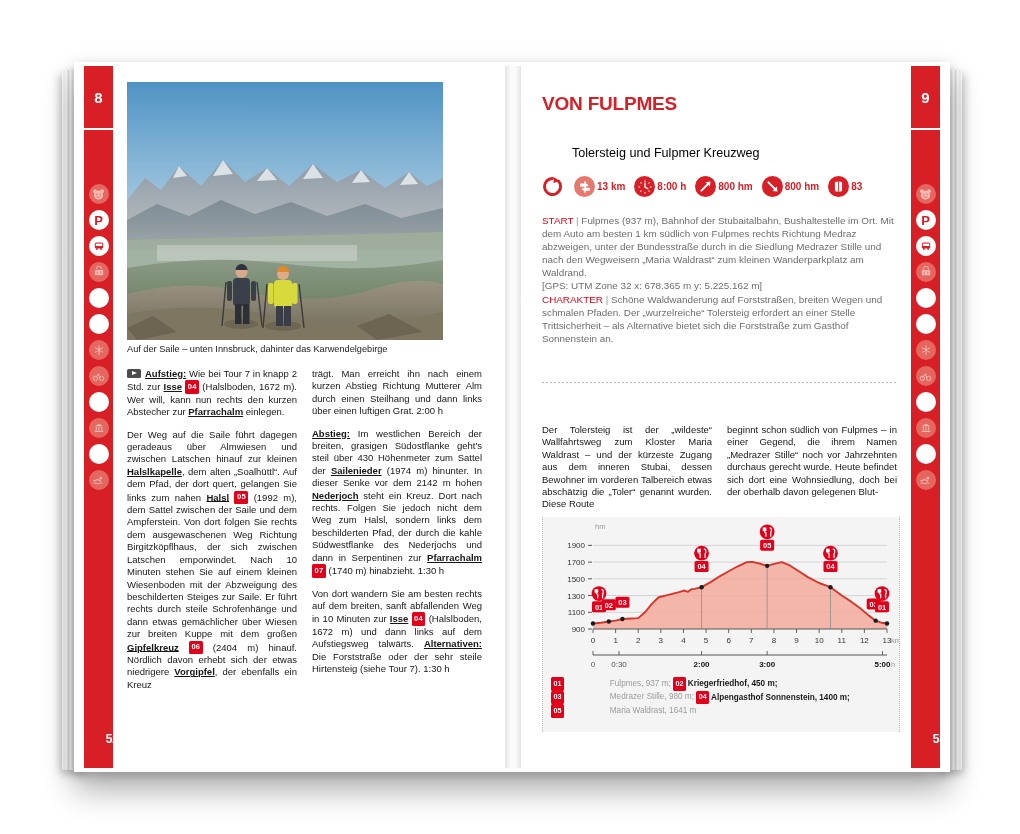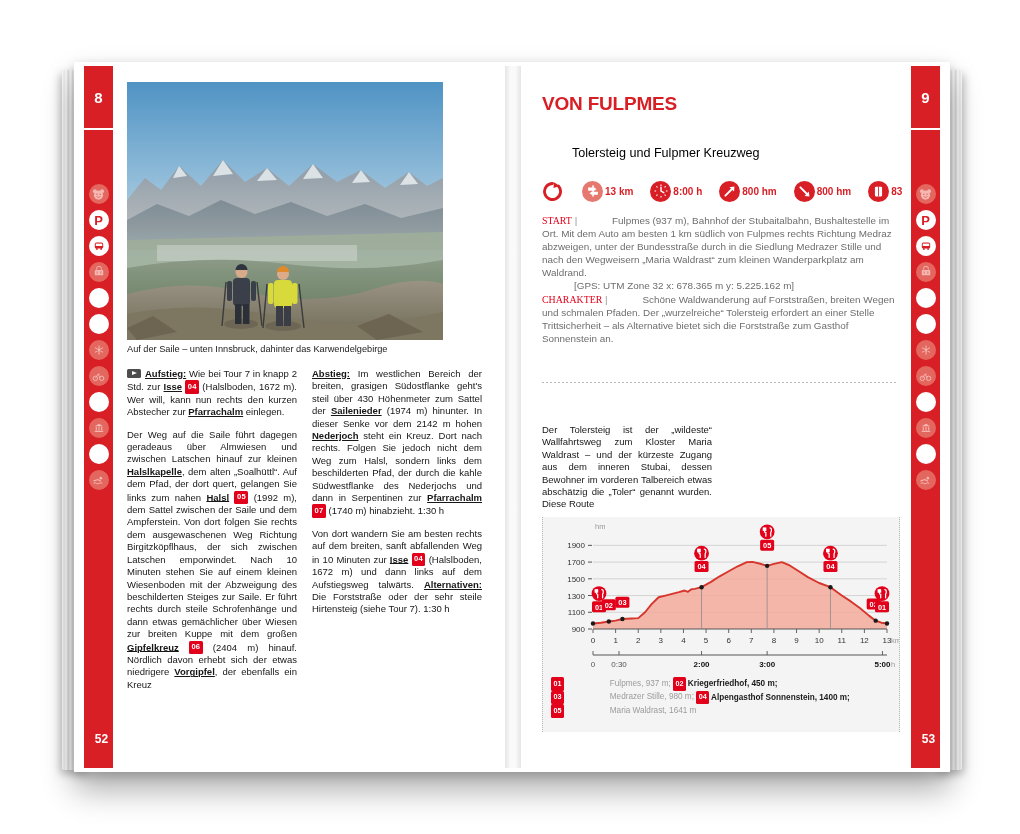--- a/index.html
+++ b/index.html
@@ -57,21 +57,21 @@
   .rail-right{left:911px;}
   .rail-chapnum{
     position:absolute;top:0;width:29px;height:62px;background:#d81f26;
     color:#fff;font-size:15px;font-weight:700;
     display:flex;align-items:center;justify-content:center;
   }
   .rail-sep{
     position:absolute;top:62px;left:0;width:29px;height:2px;background:#fff;
   }
   .rail-footnum{
-    position:absolute;bottom:22px;width:35px;text-align:center;
+    position:absolute;bottom:22px;width:35px;text-align:right;
     color:#fff;font-size:12px;font-weight:700;
   }
 
   
   .rail-icons{
     position:absolute;top:118px;left:0;width:29px;
     display:flex;flex-direction:column;align-items:center;gap:6px;
   }
   .rail-icon{
     width:20px;height:20px;border-radius:50%;
@@ -122,39 +122,39 @@
     color:#d81f26;font-weight:700;font-size:19px;line-height:24px;
     letter-spacing:-.2px;
   }
   .r-subtitle{
     position:absolute;left:542px;top:146px;width:360px;
     color:#000000;font-size:12.6px;font-weight:400;margin-left:30px;
   }
 
   .factbar{
     position:absolute;left:542px;top:176px;width:360px;height:30px;
-    display:flex;align-items:center;gap:8px;
+    display:flex;align-items:flex-start;gap:0px;
   }
   .fact{display:flex;align-items:center;margin-right:9px;}
   .fact .dot{
     width:21px;height:21px;border-radius:50%;
     display:flex;align-items:center;justify-content:center;margin-right:2px;
   }
   .dot-solid{background:#d81f26;color:#fff;}
   .dot-pale{background:#e5786f;color:#fff;}
   .dot-ring{background:transparent;}
   .fact .txt{font-size:10px;font-weight:700;color:#d81f26;white-space:nowrap;}
 
   .r-info{
     position:absolute;left:542px;top:214px;width:356px;
     font-size:9.9px;line-height:13.1px;color:#111;
   }
-  .kw{color:#e2001a;font-family:Liberation Serif, serif;}
+  .kw{color:#e2001a;}
   .sep-pipe{color:#9a9a9a;}
-  .soft{color:#6d6d6d;margin-left:32px;}
+  .soft{color:#6d6d6d;}
 
   .dots-rule{
     position:absolute;left:542px;top:382px;width:356px;height:1px;
     background:repeating-linear-gradient(to right,#b9b9b9 0 1.6px,transparent 1.6px 4px);
   }
 
   .rcol{
     position:absolute;top:424px;width:170px;
     font-size:9.5px;line-height:12.4px;color:#161616;text-align:justify;
   }
@@ -373,20 +373,23 @@
     <p>
       <span class="play-ico"></span><b>Aufstieg:</b> Wie bei Tour 7 in knapp 2 Std. zur <b>Isse</b> <span class="wp">04</span> (Halslboden, 1672 m). Wer will, kann nun rechts den kurzen Abstecher zur <b>Pfarrachalm</b> einlegen.
     </p>
     <p>
       Der Weg auf die Saile führt dagegen geradeaus über Almwiesen und zwischen Latschen hinauf zur kleinen <b>Halslkapelle</b>, dem alten „Soalhüttl“. Auf dem Pfad, der dort quert, gelangen Sie links zum nahen <b>Halsl</b> <span class="wp">05</span> (1992 m), dem Sattel zwischen der Saile und dem Ampferstein. Von dort folgen Sie rechts dem ausgewaschenen Weg Richtung Birgitzköpflhaus, der sich zwischen Latschen emporwindet. Nach 10 Minuten stehen Sie auf einem kleinen Wiesenboden mit der Abzweigung des beschilderten Steiges zur Saile. Er führt rechts durch steile Schrofenhänge und dann etwas gemächlicher über Wiesen zur breiten Kuppe mit dem großen <b>Gipfelkreuz</b> <span class="wp">06</span> (2404 m) hinauf. Nördlich davon erhebt sich der etwas niedrigere <b>Vorgipfel</b>, der ebenfalls ein Kreuz
     </p>
   </div>
 
   <div class="lcol lcol-2">
     <p>
+      trägt. Man erreicht ihn nach einem kurzen Abstieg Richtung Mutterer Alm durch einen Steilhang und dann links über einen luftigen Grat. 2:00 h
+    </p>
+    <p>
       <b>Abstieg:</b> Im westlichen Bereich der breiten, grasigen Südostflanke geht's steil über 430 Höhenmeter zum Sattel der <b>Sailenieder</b> (1974 m) hinunter. In dieser Senke vor dem 2142 m hohen <b>Nederjoch</b> steht ein Kreuz. Dort nach rechts. Folgen Sie jedoch nicht dem Weg zum Halsl, sondern links dem beschilderten Pfad, der durch die kahle Südwestflanke des Nederjochs und dann in Serpentinen zur <b>Pfarrachalm</b> <span class="wp">07</span> (1740 m) hinabzieht. 1:30 h
     </p>
     <p>
       Von dort wandern Sie am besten rechts auf dem breiten, sanft abfallenden Weg in 10 Minuten zur <b>Isse</b> <span class="wp">04</span> (Halslboden, 1672 m) und dann links auf dem Aufstiegsweg talwärts. <b>Alternativen:</b> Die Forststraße oder der sehr steile Hirtensteig (siehe Tour 7). 1:30 h
     </p>
   </div>
 
   <div class="r-title">
     <div>VON FULPMES</div>
   </div>
@@ -455,20 +458,21 @@
 
   <div class="r-info">
     <span class="kw">START</span><span class="sep-pipe"> | </span><span class="soft">Fulpmes (937 m), Bahnhof der Stubaitalbahn, Bushaltestelle im Ort. Mit dem Auto am besten 1 km südlich von Fulpmes rechts Richtung Medraz abzweigen, unter der Bundesstraße durch in die Siedlung Medrazer Stille und nach den Wegweisern „Maria Waldrast“ zum kleinen Wanderparkplatz am Waldrand.</span><br>
     <span class="soft">[GPS: UTM Zone 32   x: 678.365 m   y: 5.225.162 m]</span><br>
     <span class="kw">CHARAKTER</span><span class="sep-pipe"> | </span><span class="soft">Schöne Waldwanderung auf Forststraßen, breiten Wegen und schmalen Pfaden. Der „wurzelreiche“ Tolersteig erfordert an einer Stelle Trittsicherheit – als Alternative bietet sich die Forststraße zum Gasthof Sonnenstein an.</span>
   </div>
 
   <div class="dots-rule"></div>
 
   <div class="rcol rcol-1">Der Tolersteig ist der „wildeste“ Wallfahrtsweg zum Kloster Maria Waldrast – und der kürzeste Zugang aus dem inneren Stubai, dessen Bewohner im vorderen Talbereich etwas abschätzig die „Toler“ genannt wurden. Diese Route</div>
+  <div class="rcol rcol-2">beginnt schon südlich von Fulpmes – in einer Gegend, die ihrem Namen „Medrazer Stille“ noch vor Jahrzehnten durchaus gerecht wurde. Heute befindet sich dort eine Wohnsiedlung, doch bei der oberhalb davon gelegenen Blut-</div>
 
   <div class="chart-box">
     <svg class="chart-svg" width="356" height="160" viewBox="0 0 356 160">
       <g id="chart-render">
           <line x1="45" y1="112" x2="49" y2="112" stroke="#555" stroke-width="1"></line>
           <text x="42" y="115" text-anchor="end" font-size="8" fill="#333" font-family="&quot;Liberation Sans&quot;, sans-serif">900</text>
           <line x1="50" y1="95.27272727272728" x2="344" y2="95.27272727272728" stroke="#cccccc" stroke-width="0.8"></line>
           <line x1="45" y1="95.27272727272728" x2="49" y2="95.27272727272728" stroke="#555" stroke-width="1"></line>
           <text x="42" y="98.27272727272728" text-anchor="end" font-size="8" fill="#333" font-family="&quot;Liberation Sans&quot;, sans-serif">1100</text>
           <line x1="50" y1="78.54545454545455" x2="344" y2="78.54545454545455" stroke="#cccccc" stroke-width="0.8"></line>

